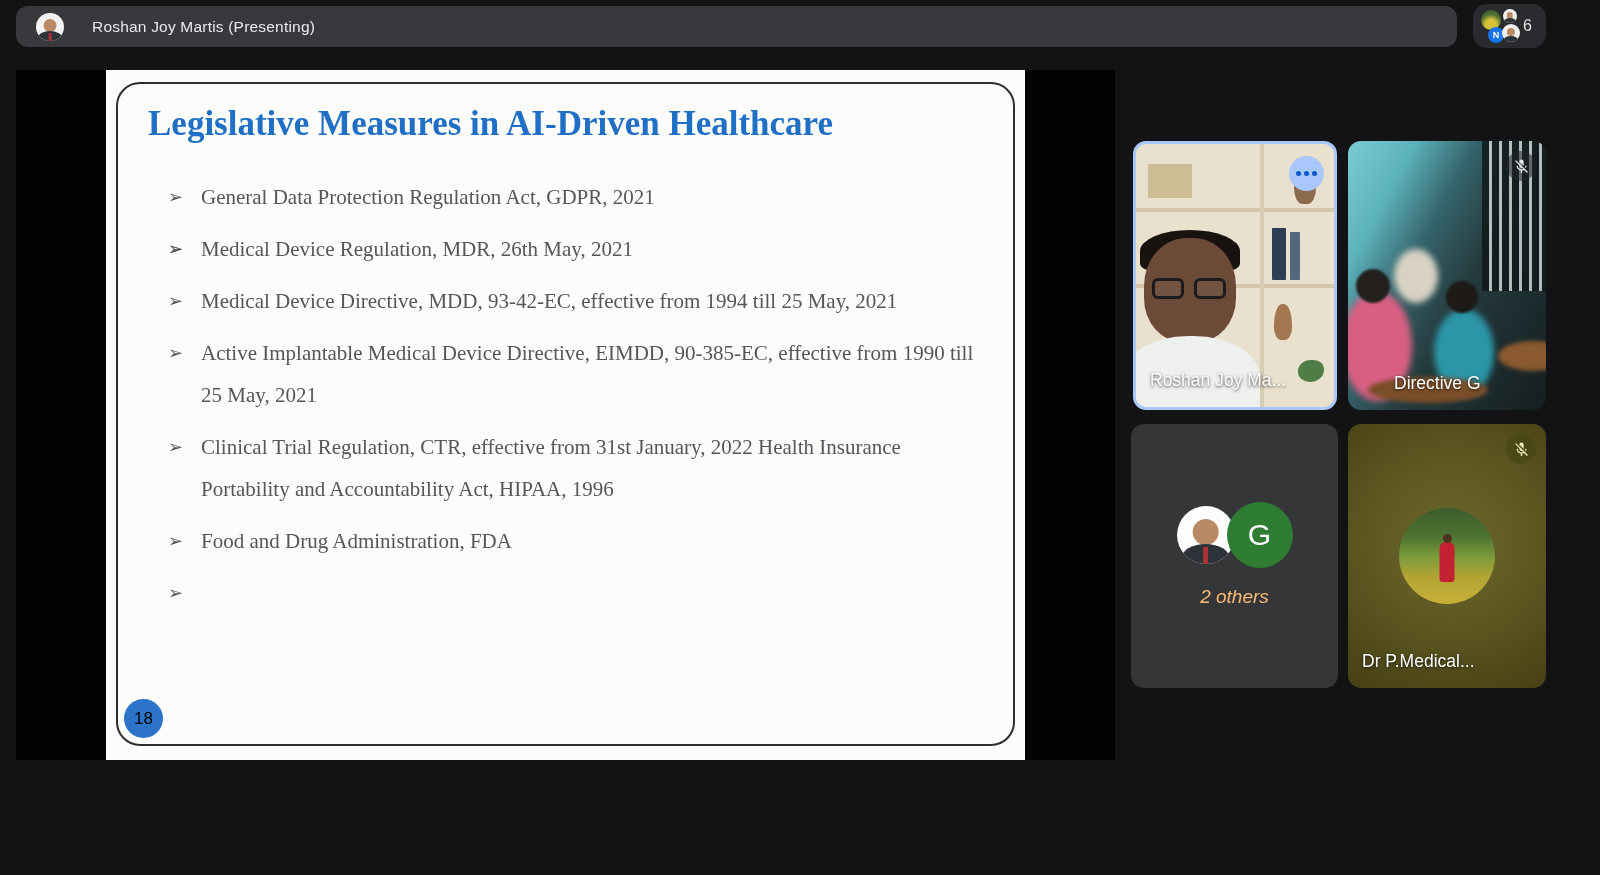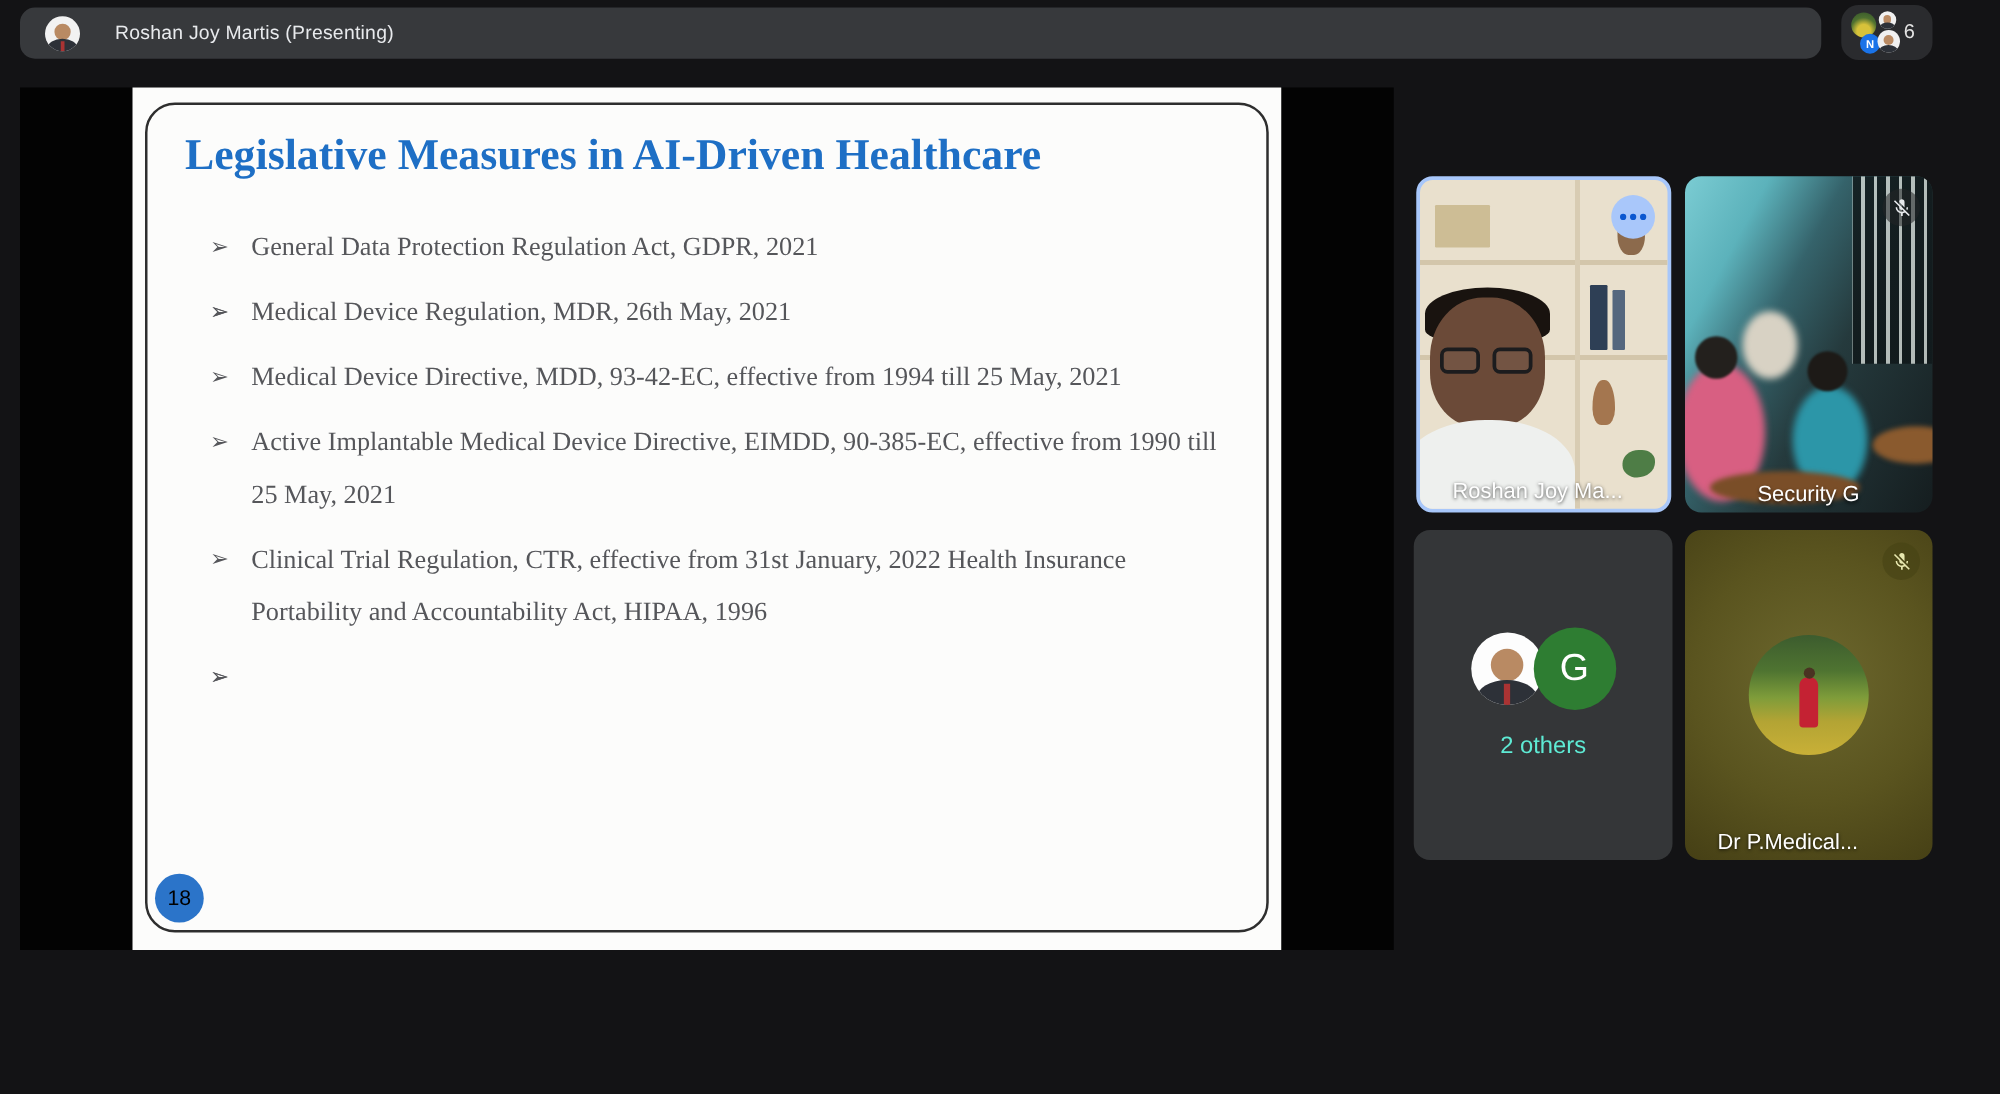--- a/index.html
+++ b/index.html
@@ -34,22 +34,22 @@
   #slide-bullets { left:62px; top:106px; width:812px; list-style:none; }
   #slide-bullets li { position:relative; padding-left:33px; margin-bottom:10px;
                       font-size:21px; line-height:42px; color:#55565a; }
   #slide-bullets li .arrow { position:absolute; left:0; top:0; font-size:18px; color:#55565a; }
   #slide-page-badge { left:18px; top:629px; width:39px; height:39px; border-radius:50%;
                       background:#2b74c9; color:#000000; font-family:"Liberation Sans",sans-serif;
                       font-size:17px; text-align:center; line-height:39px; }
 
   
   .tile { position:absolute; border-radius:13px; overflow:hidden; }
-  .tile-name { position:absolute; left:14px; bottom:4px; color:#fff; font-size:17.5px;
-               text-shadow:0 1px 3px rgba(0,0,0,.75); white-space:nowrap;margin-left:12px; }
+  .tile-name { position:absolute; left:14px; bottom:16px; color:#fff; font-size:17.5px;
+               text-shadow:0 1px 3px rgba(0,0,0,.75); white-space:nowrap; }
   .mic-off-badge { position:absolute; top:10px; right:10px; width:30px; height:30px; border-radius:50%;
                    background:rgba(35,36,38,.55); display:flex; align-items:center; justify-content:center; }
   .mic-off-badge svg { width:17px; height:17px; fill:#e8eaed; }
 
   #tile-roshan { left:1133px; top:141px; width:204px; height:269px; border:3px solid #a8c7fa; background:#e9e0cd; }
   
   .shelf-line { position:absolute; left:0; width:100%; height:4px; background:#d3c6ab; }
   .shelf-vert { position:absolute; top:0; width:4px; height:100%; background:#d8ccb3; }
   .book { position:absolute; border-radius:1px; }
   .vase { position:absolute; background:#8c6a4c; border-radius:45% 45% 40% 40%/60% 60% 35% 35%; }
@@ -68,21 +68,21 @@
     background:linear-gradient(118deg,#7bccd3 0%,#5cb2bb 20%,#35636b 38%,#253a3d 58%,#151d1f 100%); }
   .blinds { position:absolute; right:0; top:0; width:64px; height:150px;
     background:repeating-linear-gradient(90deg,#10181a 0 7px,#cdd4d0 7px 10px); opacity:.85; }
   .blob { position:absolute; border-radius:50%; filter:blur(3px); }
 
   #tile-others { left:1131px; top:424px; width:207px; height:264px; background:#343638; }
   #others-avatars { position:absolute; left:50%; top:78px; width:116px; height:66px; transform:translateX(-50%); }
   #others-person { position:absolute; left:0; top:4px; width:58px; height:58px; border-radius:50%; background:#fdfdfd; overflow:hidden; }
   #others-g { position:absolute; right:0; top:0; width:66px; height:66px; border-radius:50%; background:#2e7d32;
               color:#fff; font-size:30px; text-align:center; line-height:66px; }
-  #others-label { position:absolute; left:0; right:0; top:162px; text-align:center; color:#5eead4; font-size:19px; }
+  #others-label { position:absolute; left:0; right:0; top:162px; text-align:center; color:#fdba74; font-size:19px;font-style:italic; }
 
   #tile-bhuvanes { left:1348px; top:424px; width:198px; height:264px;
     background:radial-gradient(circle at 52% 45%, #6d682e 0%, #5a541f 55%, #453f15 100%); }
   #bhuvanes-photo { position:absolute; left:50%; top:84px; width:96px; height:96px; transform:translateX(-50%);
     border-radius:50%; overflow:hidden;
     background:linear-gradient(180deg,#3c5c2e 0%,#4f7431 30%,#7e9c3a 52%,#b3a434 72%,#c9b037 100%); }
   #bhuvanes-fig { position:absolute; left:50%; top:34px; width:15px; height:40px; transform:translateX(-50%);
     background:#c42233; border-radius:6px 6px 3px 3px; }
   #bhuvanes-fig:before { content:""; position:absolute; left:50%; top:-8px; width:9px; height:9px; transform:translateX(-50%);
     border-radius:50%; background:#4a3322; }
@@ -126,21 +126,21 @@
     <div id="slide" class="abs">
       <div id="slide-frame" class="abs"></div>
       <div id="slide-title" class="abs">Legislative Measures in AI-Driven Healthcare</div>
       <ul id="slide-bullets" class="abs">
         <li><span class="arrow">➢</span><span>General Data Protection Regulation Act, GDPR, 2021</span></li>
         <li><span class="arrow">➢</span></li>
         <li><span class="arrow">➢</span><span>Medical Device Regulation, MDR, 26th May, 2021</span></li>
         <li><span class="arrow">➢</span><span>Medical Device Directive, MDD, 93-42-EC, effective from 1994 till 25 May, 2021</span></li>
         <li><span class="arrow">➢</span><span>Active Implantable Medical Device Directive, EIMDD, 90-385-EC, effective from 1990 till 25 May, 2021</span></li>
         <li><span class="arrow">➢</span><span>Clinical Trial Regulation, CTR, effective from 31st January, 2022 Health Insurance Portability and Accountability Act, HIPAA, 1996</span></li>
-        <li><span class="arrow">➢</span></li>
+        <li><span class="arrow">➢</span><span>Food and Drug Administration, FDA</span></li>
         <li><span class="arrow">➢</span></li>
       </ul>
       <div id="slide-page-badge" class="abs">18</div>
     </div>
   </div>
 
   <div id="tile-roshan" class="tile">
     <div style="position:absolute;inset:0;">
       <div class="shelf-line" style="top:64px;"></div>
       <div class="shelf-line" style="top:140px;"></div>
@@ -178,21 +178,21 @@
       <div class="blob" style="left:98px;top:140px;width:32px;height:32px;background:#1d1a17;filter:blur(1px);"></div>
       <div class="blob" style="left:46px;top:108px;width:44px;height:54px;background:#d8d2c4;"></div>
       <div class="blob" style="left:150px;top:200px;width:70px;height:30px;background:#8a5a2e;filter:blur(2px);"></div>
       <div class="blob" style="left:20px;top:236px;width:120px;height:26px;background:#7a4e28;filter:blur(2px);"></div>
     </div>
     <div class="mic-off-badge">
       <svg viewBox="0 0 24 24">
           <path d="M19 11h-1.7c0 .74-.16 1.43-.43 2.05l1.23 1.23c.56-.98.9-2.09.9-3.28zm-4.02.17c0-.06.02-.11.02-.17V5c0-1.66-1.34-3-3-3S9 3.34 9 5v.18l5.98 5.99zM4.27 3L3 4.27l6.01 6.01V11c0 1.66 1.33 3 2.99 3 .22 0 .44-.03.65-.08l1.66 1.66c-.71.33-1.5.52-2.31.52-2.76 0-5.3-2.1-5.3-5.1H5c0 3.41 2.72 6.23 6 6.72V21h2v-3.28c.91-.13 1.77-.45 2.54-.9L19.73 21 21 19.73 4.27 3z"></path>
         </svg>
     </div>
-    <div class="tile-name" style="left:46px;">Security G</div>
+    <div class="tile-name" style="left:46px;">Directive G</div>
   </div>
 
   <div id="tile-others" class="tile">
     <div id="others-avatars">
       <div id="others-person">
         <div class="person-head"></div>
         <div class="person-body"></div>
         <div class="person-tie"></div>
       </div>
       <div id="others-g">G</div>

